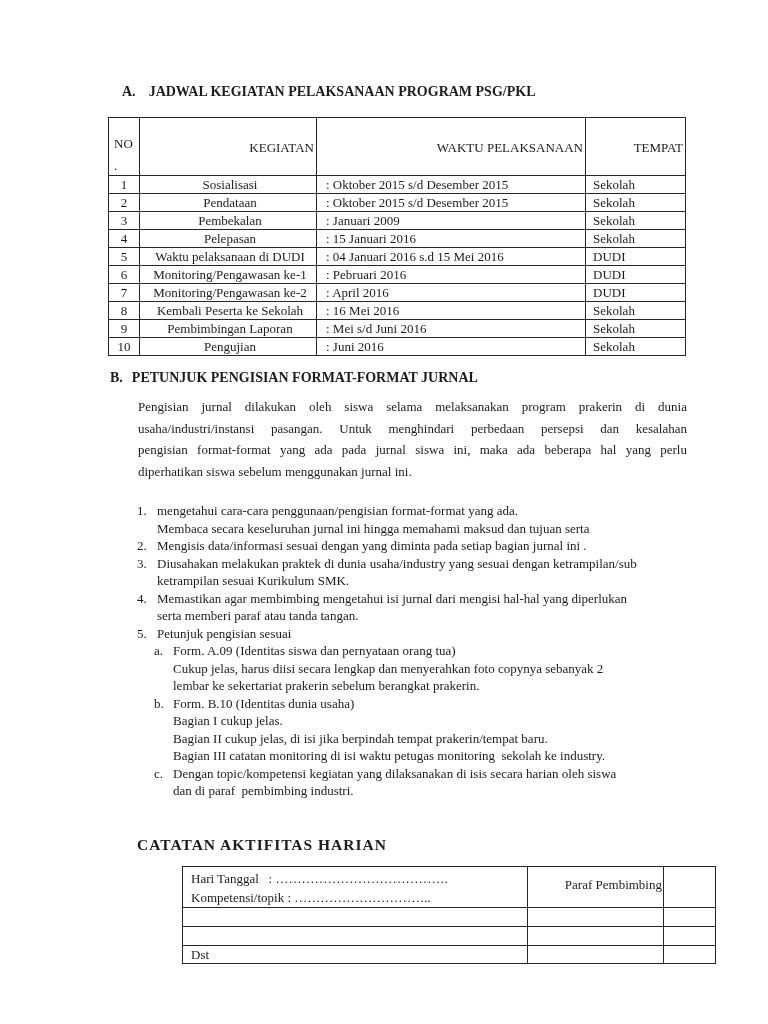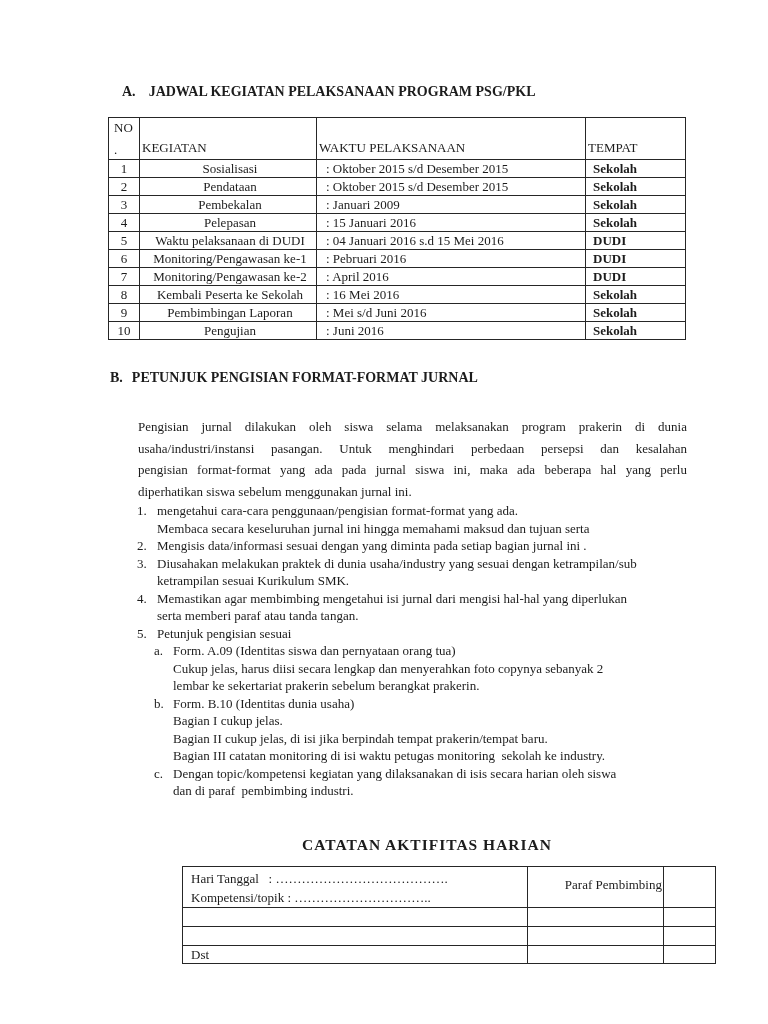--- a/index.html
+++ b/index.html
@@ -8,43 +8,43 @@
     font-family:"Liberation Serif","DejaVu Serif",serif;
     color:#1c1c1c; overflow:hidden;
   }
   
   .sec-heading { position:absolute; display:flex; font-weight:bold; font-size:14px; white-space:nowrap; }
   #heading-a { top:84px; left:122px; gap:13px; }
   #heading-b { top:370px; left:110px; gap:9px; }
   
   #table1 { position:absolute; top:117px; left:108px; width:577px; border-collapse:collapse; table-layout:fixed; font-size:13px; }
   #table1 th, #table1 td { border:1.5px solid #262626; font-weight:normal; overflow:hidden; }
-  #table1 th { vertical-align:bottom; text-align:left; padding:2px 2px 3px 2px; height:36px; }
+  #table1 th { vertical-align:bottom; text-align:right; padding:2px 2px 19px 2px; height:36px; }
   #table1 th.h-no { text-align:left; padding:2px 4px 3px 5px; }
   #table1 th.h-no .no-top { display:block; line-height:14px; }
   #table1 th.h-no .no-bot { display:block; margin-top:8px; line-height:13px; }
   #table1 td { height:15px; padding:1px 4px; line-height:15px; white-space:nowrap; }
   #table1 td.col-no { text-align:center; padding:1px 2px; }
   #table1 td.col-kegiatan { padding-left:8px;text-align:center; }
   #table1 td.col-waktu { padding-left:9px; }
-  #table1 td.col-tempat { padding-left:7px;font-weight:bold; }
-  
-  #para-b { position:absolute; top:396px; left:138px; width:549px; font-size:13px;margin-top:20px; }
+  #table1 td.col-tempat { padding-left:7px; }
+  
+  #para-b { position:absolute; top:396px; left:138px; width:549px; font-size:13px; }
   #para-b .para-line { line-height:21.5px; text-align:justify; text-align-last:justify; white-space:normal; }
   #para-b .para-line:last-child { text-align-last:left; }
   
   #list-b { position:absolute; top:502px; left:137px; width:568px; font-size:13px; }
   .li { display:flex; align-items:flex-start; }
   .li.sub { padding-left:17px; }
   .li-num { width:20px; flex:0 0 20px; line-height:17.5px; }
   .li.sub .li-num { width:19px; flex:0 0 19px; }
   .li-body { flex:1; }
   .li-body .li-line { line-height:17.5px; white-space:pre-wrap; }
   
-  #heading-c { position:absolute; top:836px; left:137px; width:580px; text-align:center;
+  #heading-c { position:absolute; top:836px; left:137px; width:580px; text-align:left;
                font-weight:bold; font-size:15.5px; letter-spacing:1px; }
   
   #table2 { position:absolute; top:866px; left:182px; width:533px; border-collapse:collapse; table-layout:fixed; font-size:13px; }
   #table2 td { border:1.5px solid #262626; vertical-align:top; overflow:hidden; }
   #table2 .log-head-cell { height:37px; padding:2px 0 0 8px; }
   #table2 .log-line { line-height:19px; white-space:pre-wrap; }
   #table2 .paraf-cell { text-align:right; padding-top:9px; line-height:17px; }
   #table2 .empty-row td { height:16px; }
   #table2 .dst-row td { height:16px; padding:1px 0 0 8px; line-height:15px; }
 </style>

